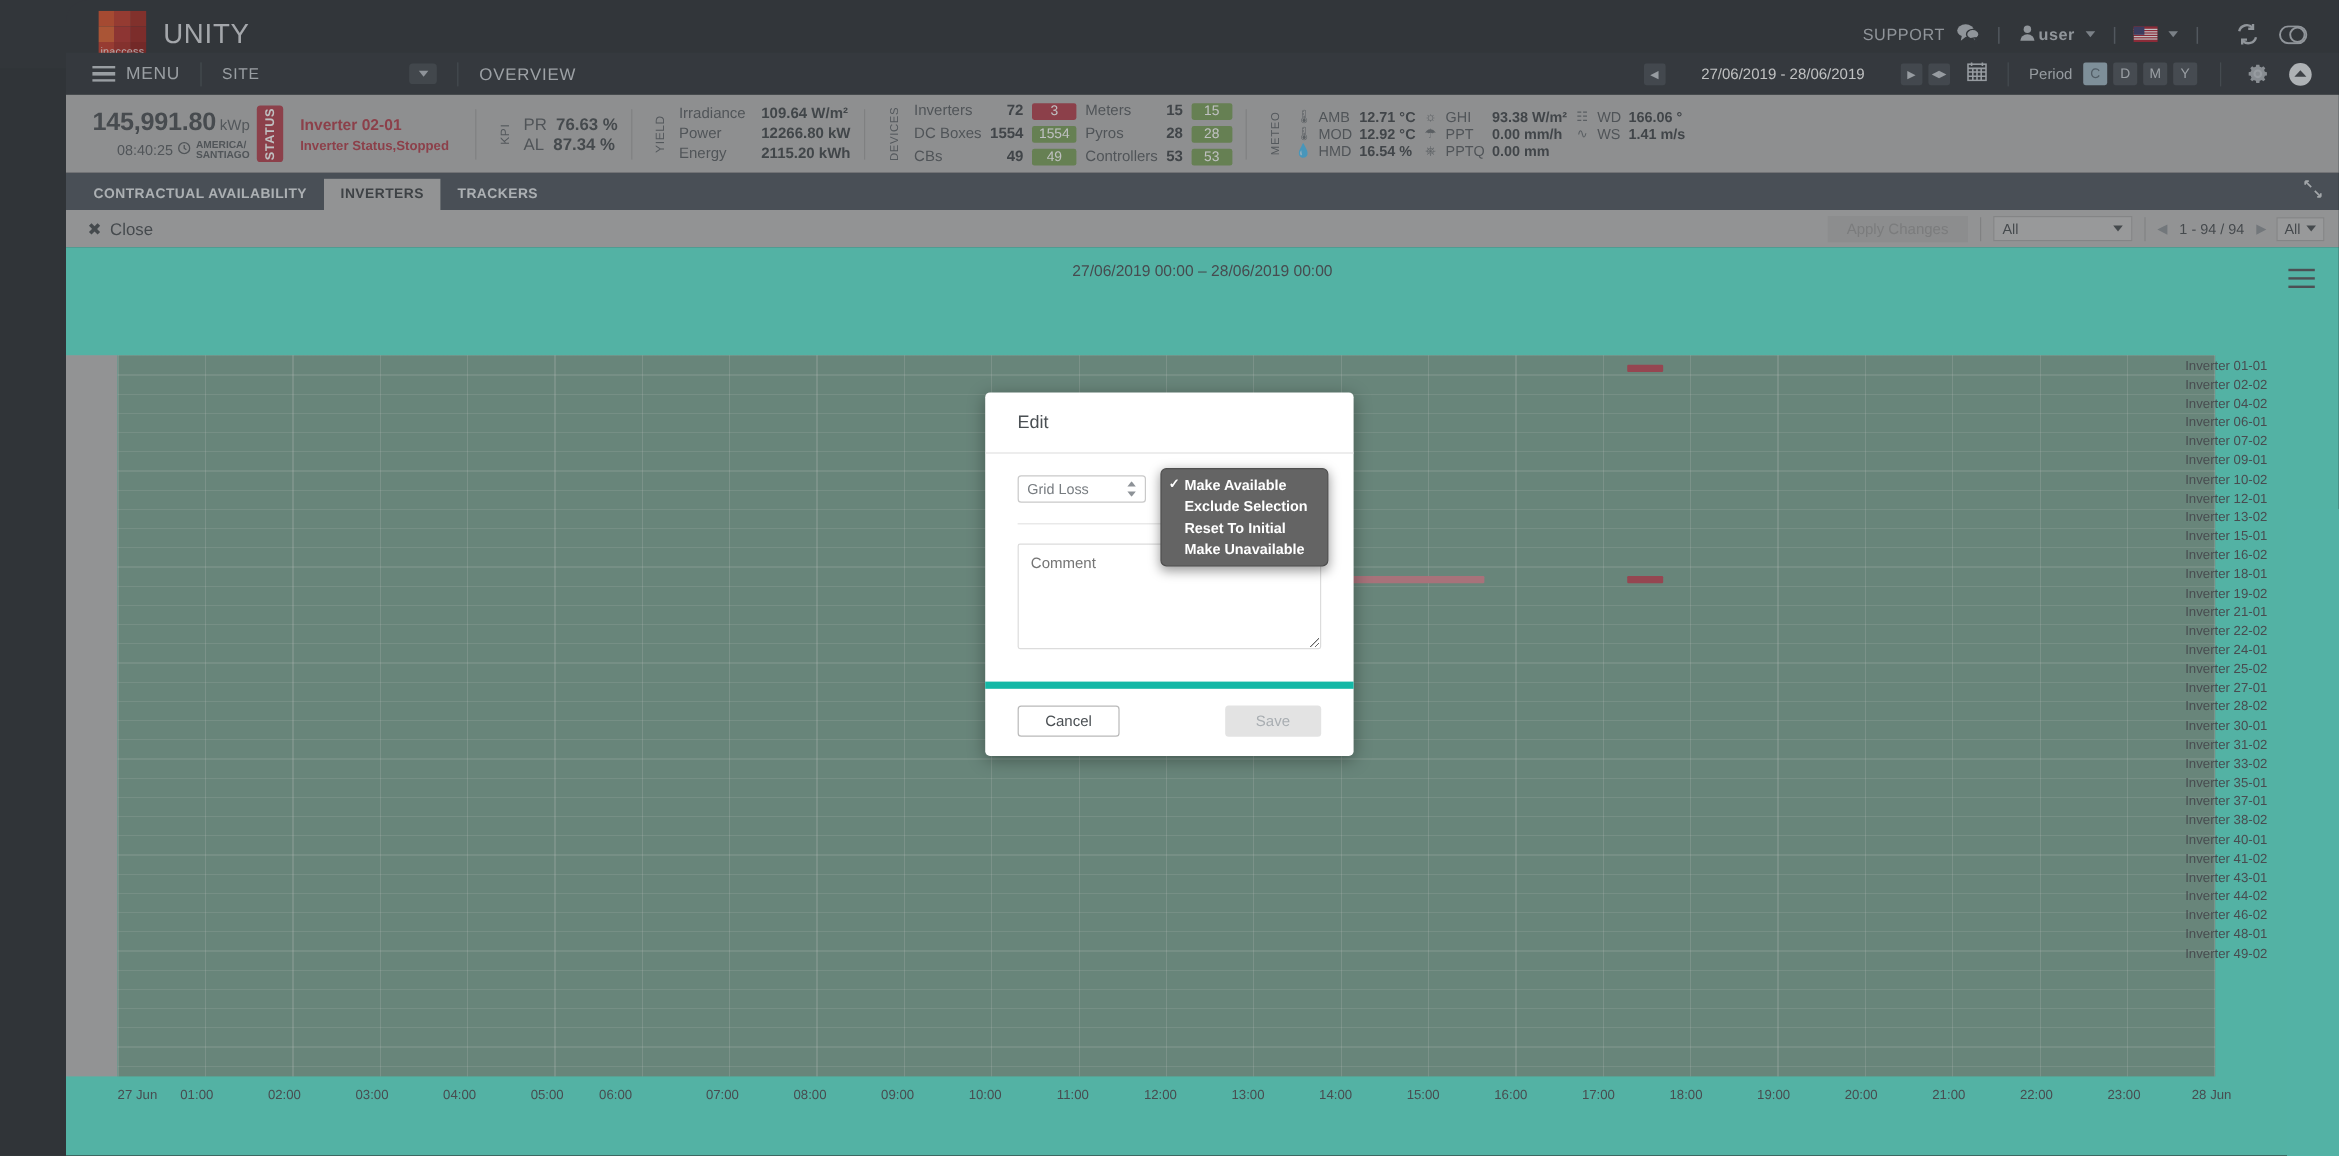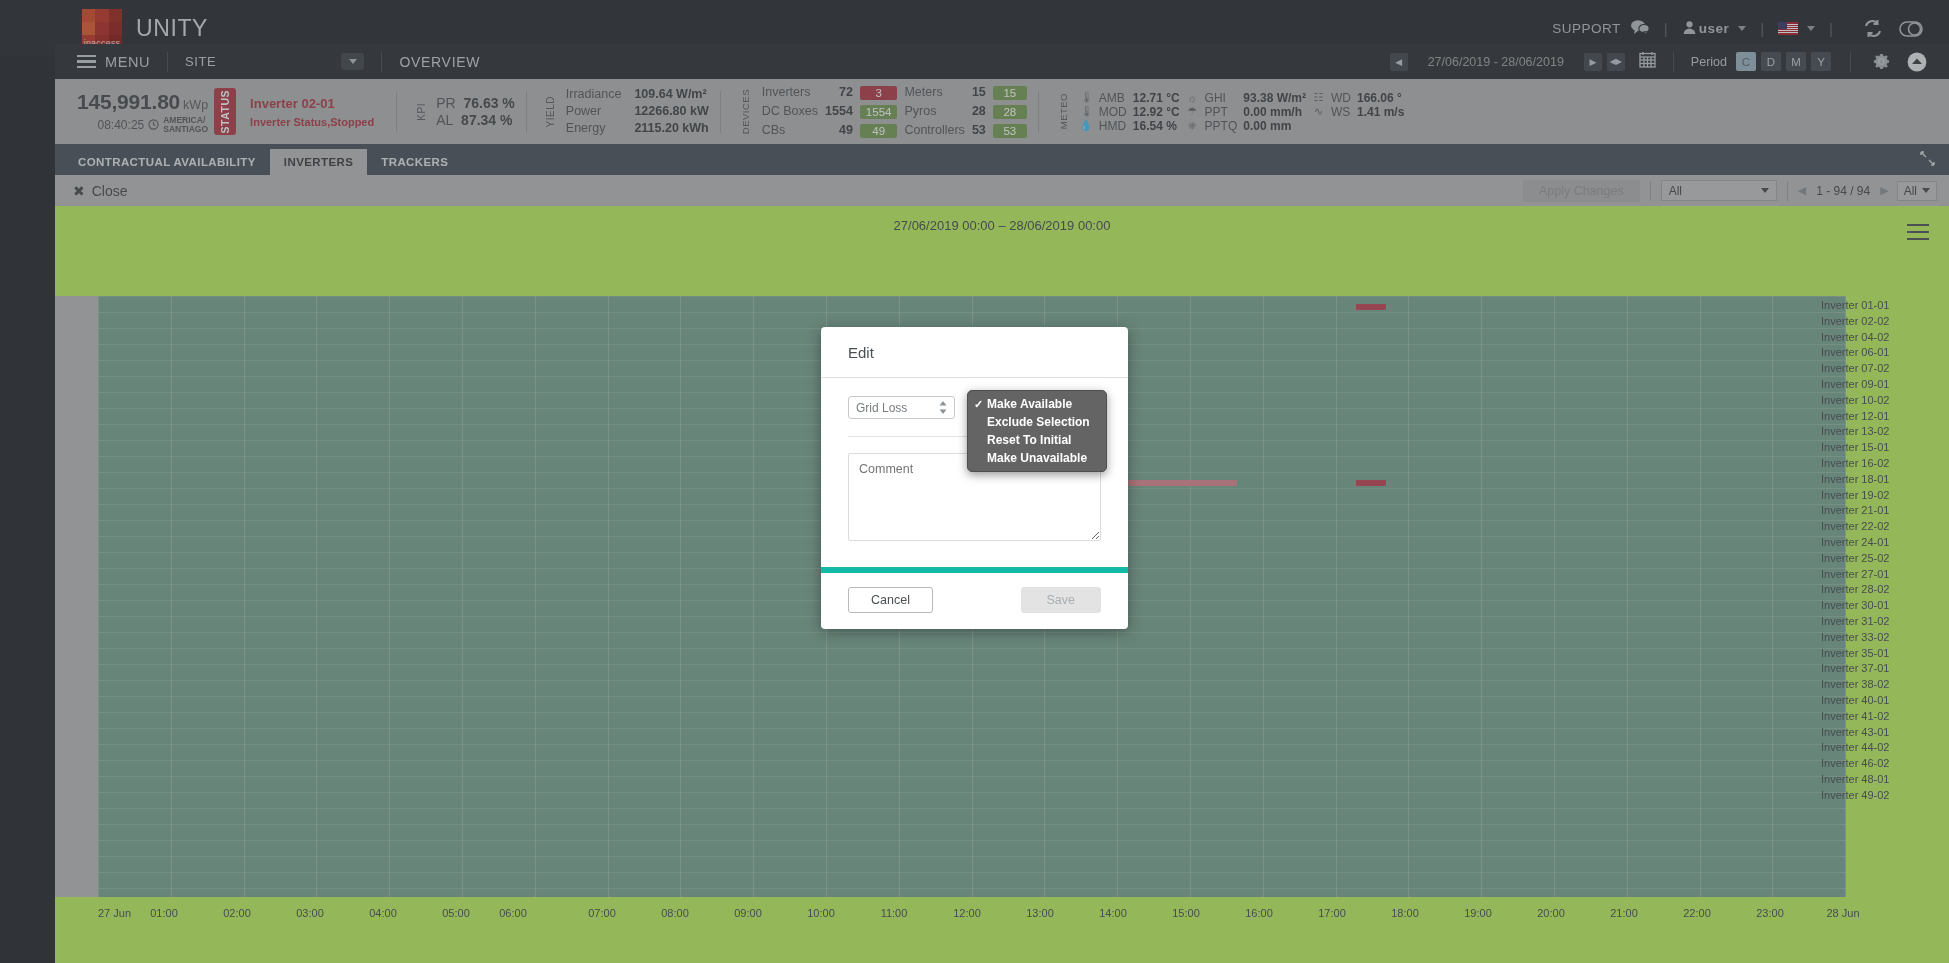--- a/index.html
+++ b/index.html
@@ -66,21 +66,21 @@
     display:flex; align-items:center; justify-content:center; margin-left:125px; cursor:pointer;
   }
   .site-drop i { border-left:4px solid transparent; border-right:4px solid transparent; border-top:5px solid #b7bdc3; }
   .overview-label { color:#ccd1d6; font-size:14px; letter-spacing:.7px; }
   .menubar-right { margin-left:auto; display:flex; align-items:center; padding-right:22px; }
   .date-nav { display:flex; align-items:center; gap:5px; }
   .sqbtn {
     width:18px; height:18px; background:#474d54; border-radius:2px;
     display:flex; align-items:center; justify-content:center; color:#c4cad0; font-size:9px; cursor:pointer;
   }
-  .date-text { color:#a3a3a3; font-size:12.5px; margin:0 15px; }
+  .date-text { color:#ffffff; font-size:12.5px; margin:0 25px; }
   .cal-icon { margin-left:14px; cursor:pointer; }
   .period-label { color:#c2c8ce; font-size:12.5px; margin-right:9px; }
   .pbtn {
     width:20px; height:19px; background:#4b5158; border-radius:2px; margin-right:5px;
     display:flex; align-items:center; justify-content:center; font-size:11.5px; color:#c8ced4; cursor:pointer;
   }
   .pbtn.active { background:#9fb6c4; color:#5b6b76; }
 
   
   .kpibar {
@@ -159,21 +159,21 @@
   .pager { display:flex; align-items:center; gap:10px; font-size:12px; color:#4a4f53; }
   .pg-arrow { color:#8d9297; font-size:11px; cursor:pointer; }
   .pgsize {
     border:1px solid #a8a8a8; background:#c5c5c5; padding:2px 6px; font-size:12px; color:#4a4f53;
     display:flex; align-items:center; gap:5px; margin-left:8px; cursor:pointer;
   }
   .pgsize i { border-left:4px solid transparent; border-right:4px solid transparent; border-top:5px solid #4a4f53; }
 
   
   .content {
-    position:absolute; left:55px; top:206px; right:0; bottom:0; background:#bef264;
+    position:absolute; left:55px; top:206px; right:0; bottom:0; background:#5eead4;
   }
   .chart-title {
     position:absolute; left:0; right:0; top:12px; text-align:center;
     font-size:13px; color:#4c5155;
   }
   .burger-menu { position:absolute; right:20px; top:18px; cursor:pointer; }
   .burger-menu span { display:block; width:22px; height:2px; background:#54595d; margin-bottom:5px; }
   .plot {
     position:absolute; left:43px; top:90px; width:1748px; bottom:66px;
     background:#7ea895;

